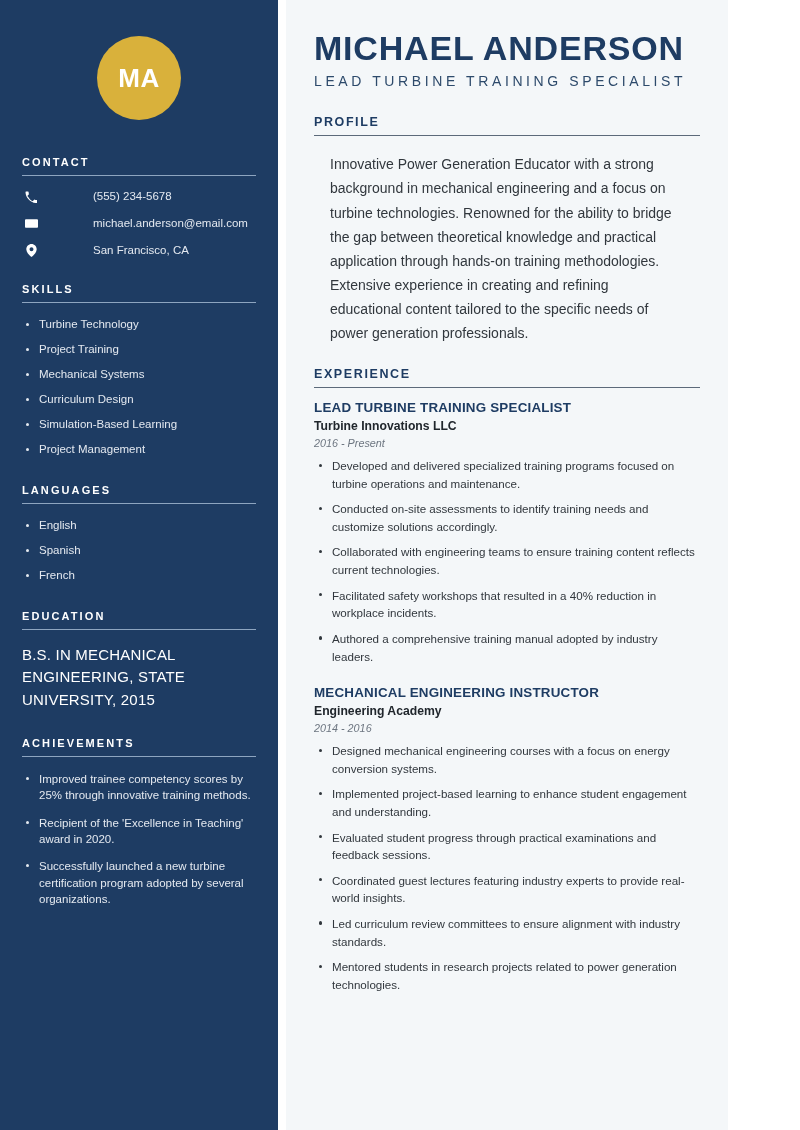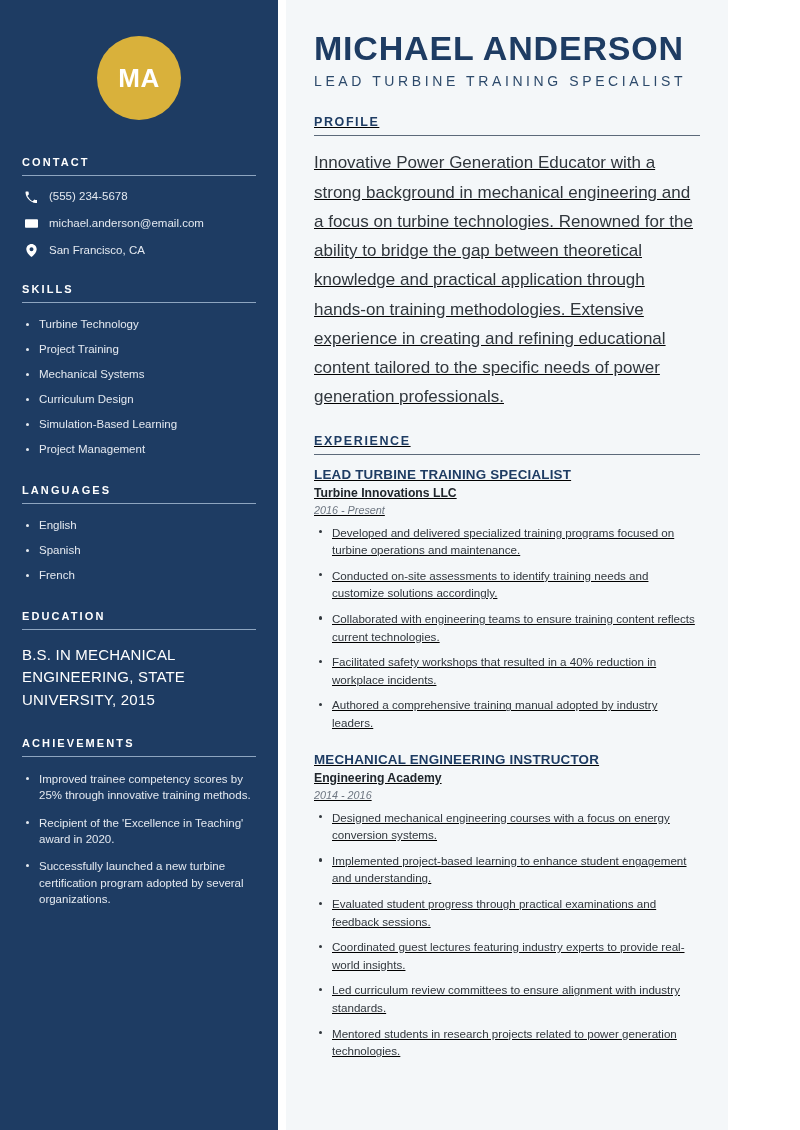--- a/index.html
+++ b/index.html
@@ -65,20 +65,21 @@
     background: #8ea5c0;
     margin-bottom: 14px;
   }
 
   .contact-row {
     display: flex;
     align-items: center;
     margin-bottom: 13px;
     font-size: 11.5px;
     color: #e4e9f0;
+    gap: 44px;
   }
   .contact-icon {
     width: 18px;
     min-width: 18px;
     margin-right: 9px;
     display: flex;
     align-items: center;
     justify-content: center;
   }
   .contact-icon svg { display:block; }
@@ -143,39 +144,39 @@
     line-height: 1.1;
     margin: 0 0 6px 0;
   }
   .subtitle {
     font-size: 14px;
     color: #2d4a6b;
     letter-spacing: 3.6px;
     margin: 0 0 26px 0;
   }
 
-  .main-section { margin-bottom: 22px; text-decoration: underline; }
+  .main-section { margin-bottom: 22px; }
   .main-head {
     font-size: 12.5px;
     font-weight: bold;
     letter-spacing: 1.6px;
     color: #1e3c63;
     margin: 0 0 6px 0;
   }
   .main-rule {
     height: 1px;
     background: #5c6a7a;
     margin-bottom: 12px;
   }
 
   .profile-text {
-    font-size: 17px;
+    font-size: 14px;
     line-height: 1.72;
     color: #31373d;
-    margin: 0;
+    margin: 16px;
   }
 
   .job { margin-bottom: 20px; }
   .job-title {
     font-size: 13.4px;
     font-weight: bold;
     color: #1e3c63;
     letter-spacing: 0.2px;
     margin: 0 0 4px 0;
   }

